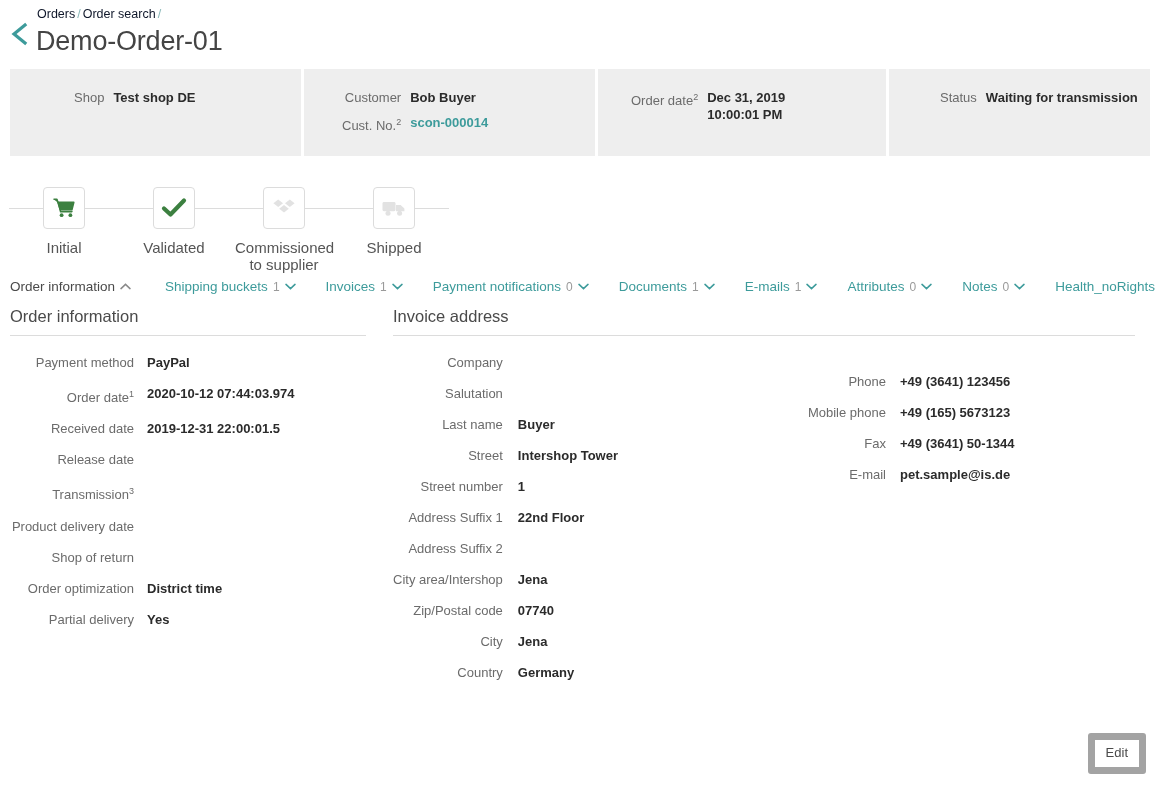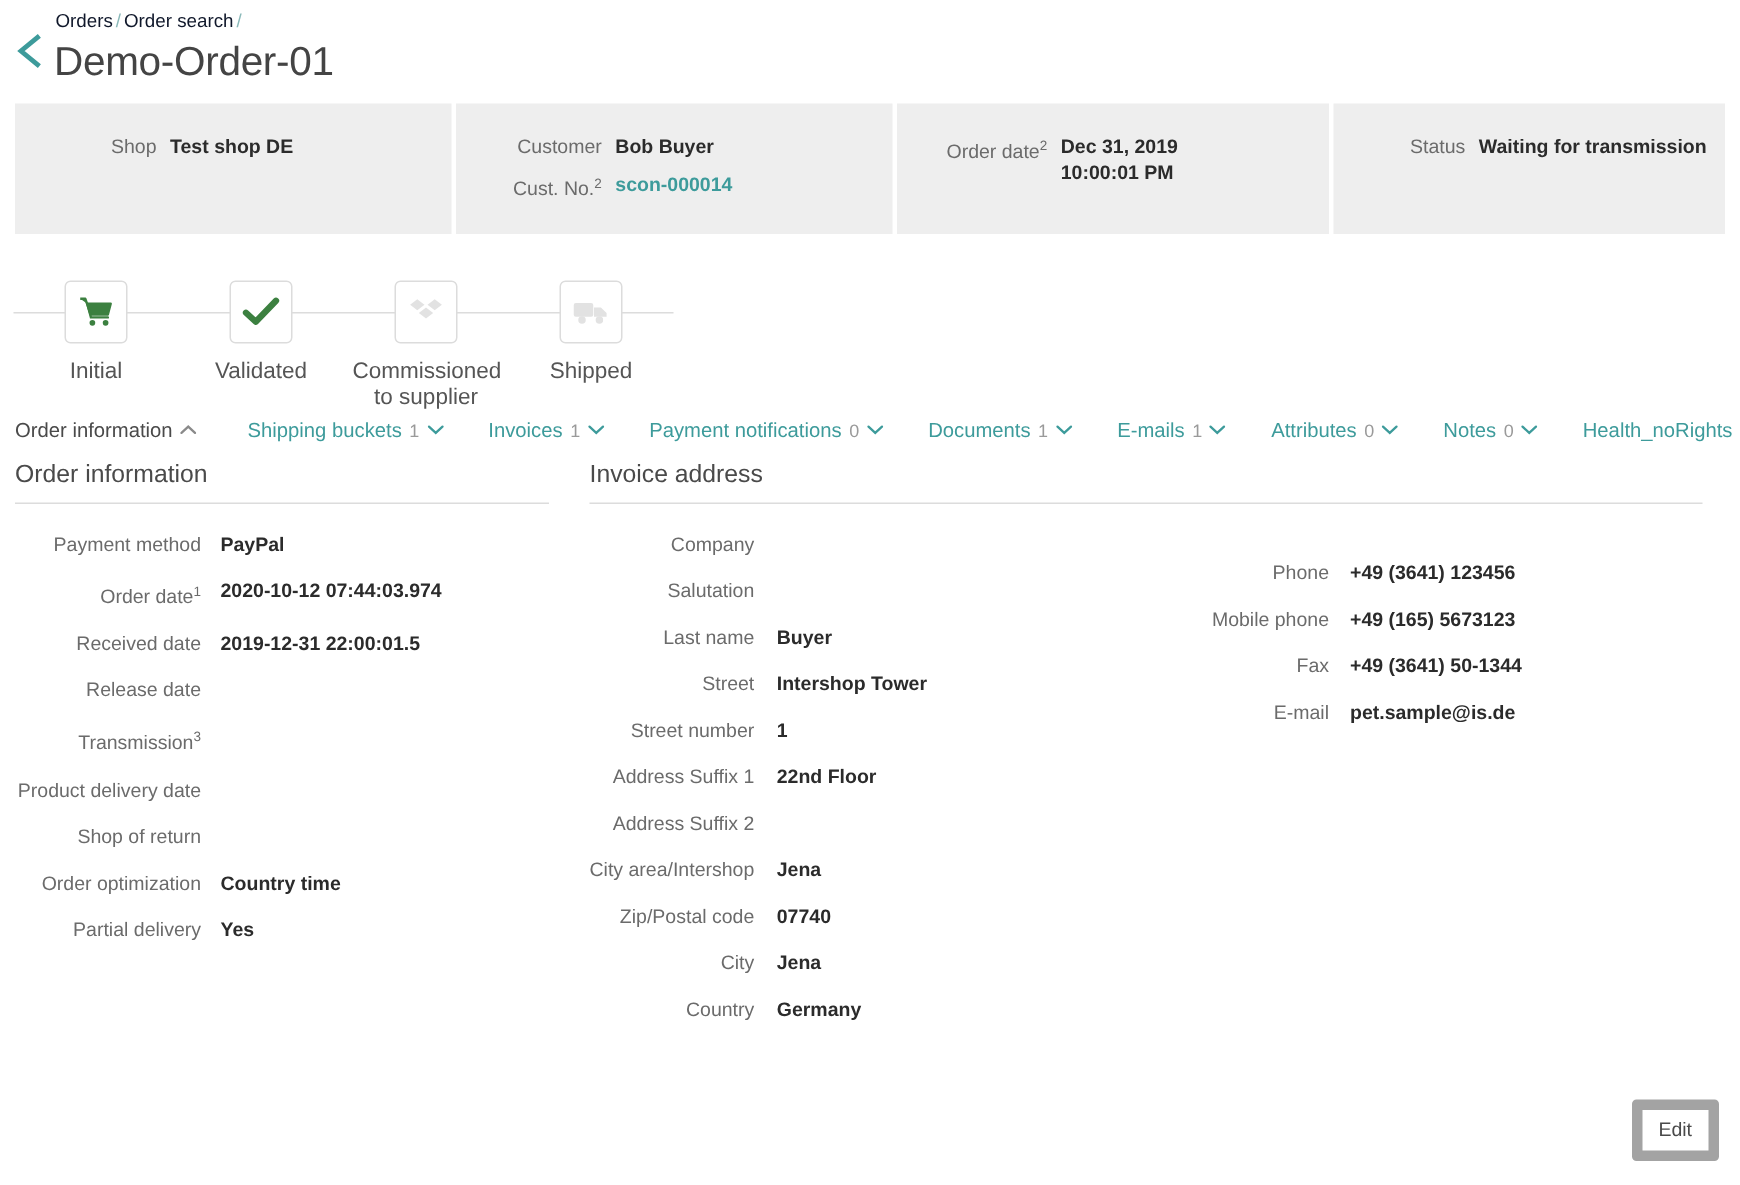--- a/index.html
+++ b/index.html
@@ -358,21 +358,21 @@
         <div class="f-value"></div>
       </div>
 
       <div class="field-row">
         <div class="f-label">Shop of return</div>
         <div class="f-value"></div>
       </div>
 
       <div class="field-row">
         <div class="f-label">Order optimization</div>
-        <div class="f-value">Country time</div>
+        <div class="f-value">District time</div>
       </div>
 
       <div class="field-row">
         <div class="f-label">Partial delivery</div>
         <div class="f-value">Yes</div>
       </div>
 
     </div>
   </div>
 

